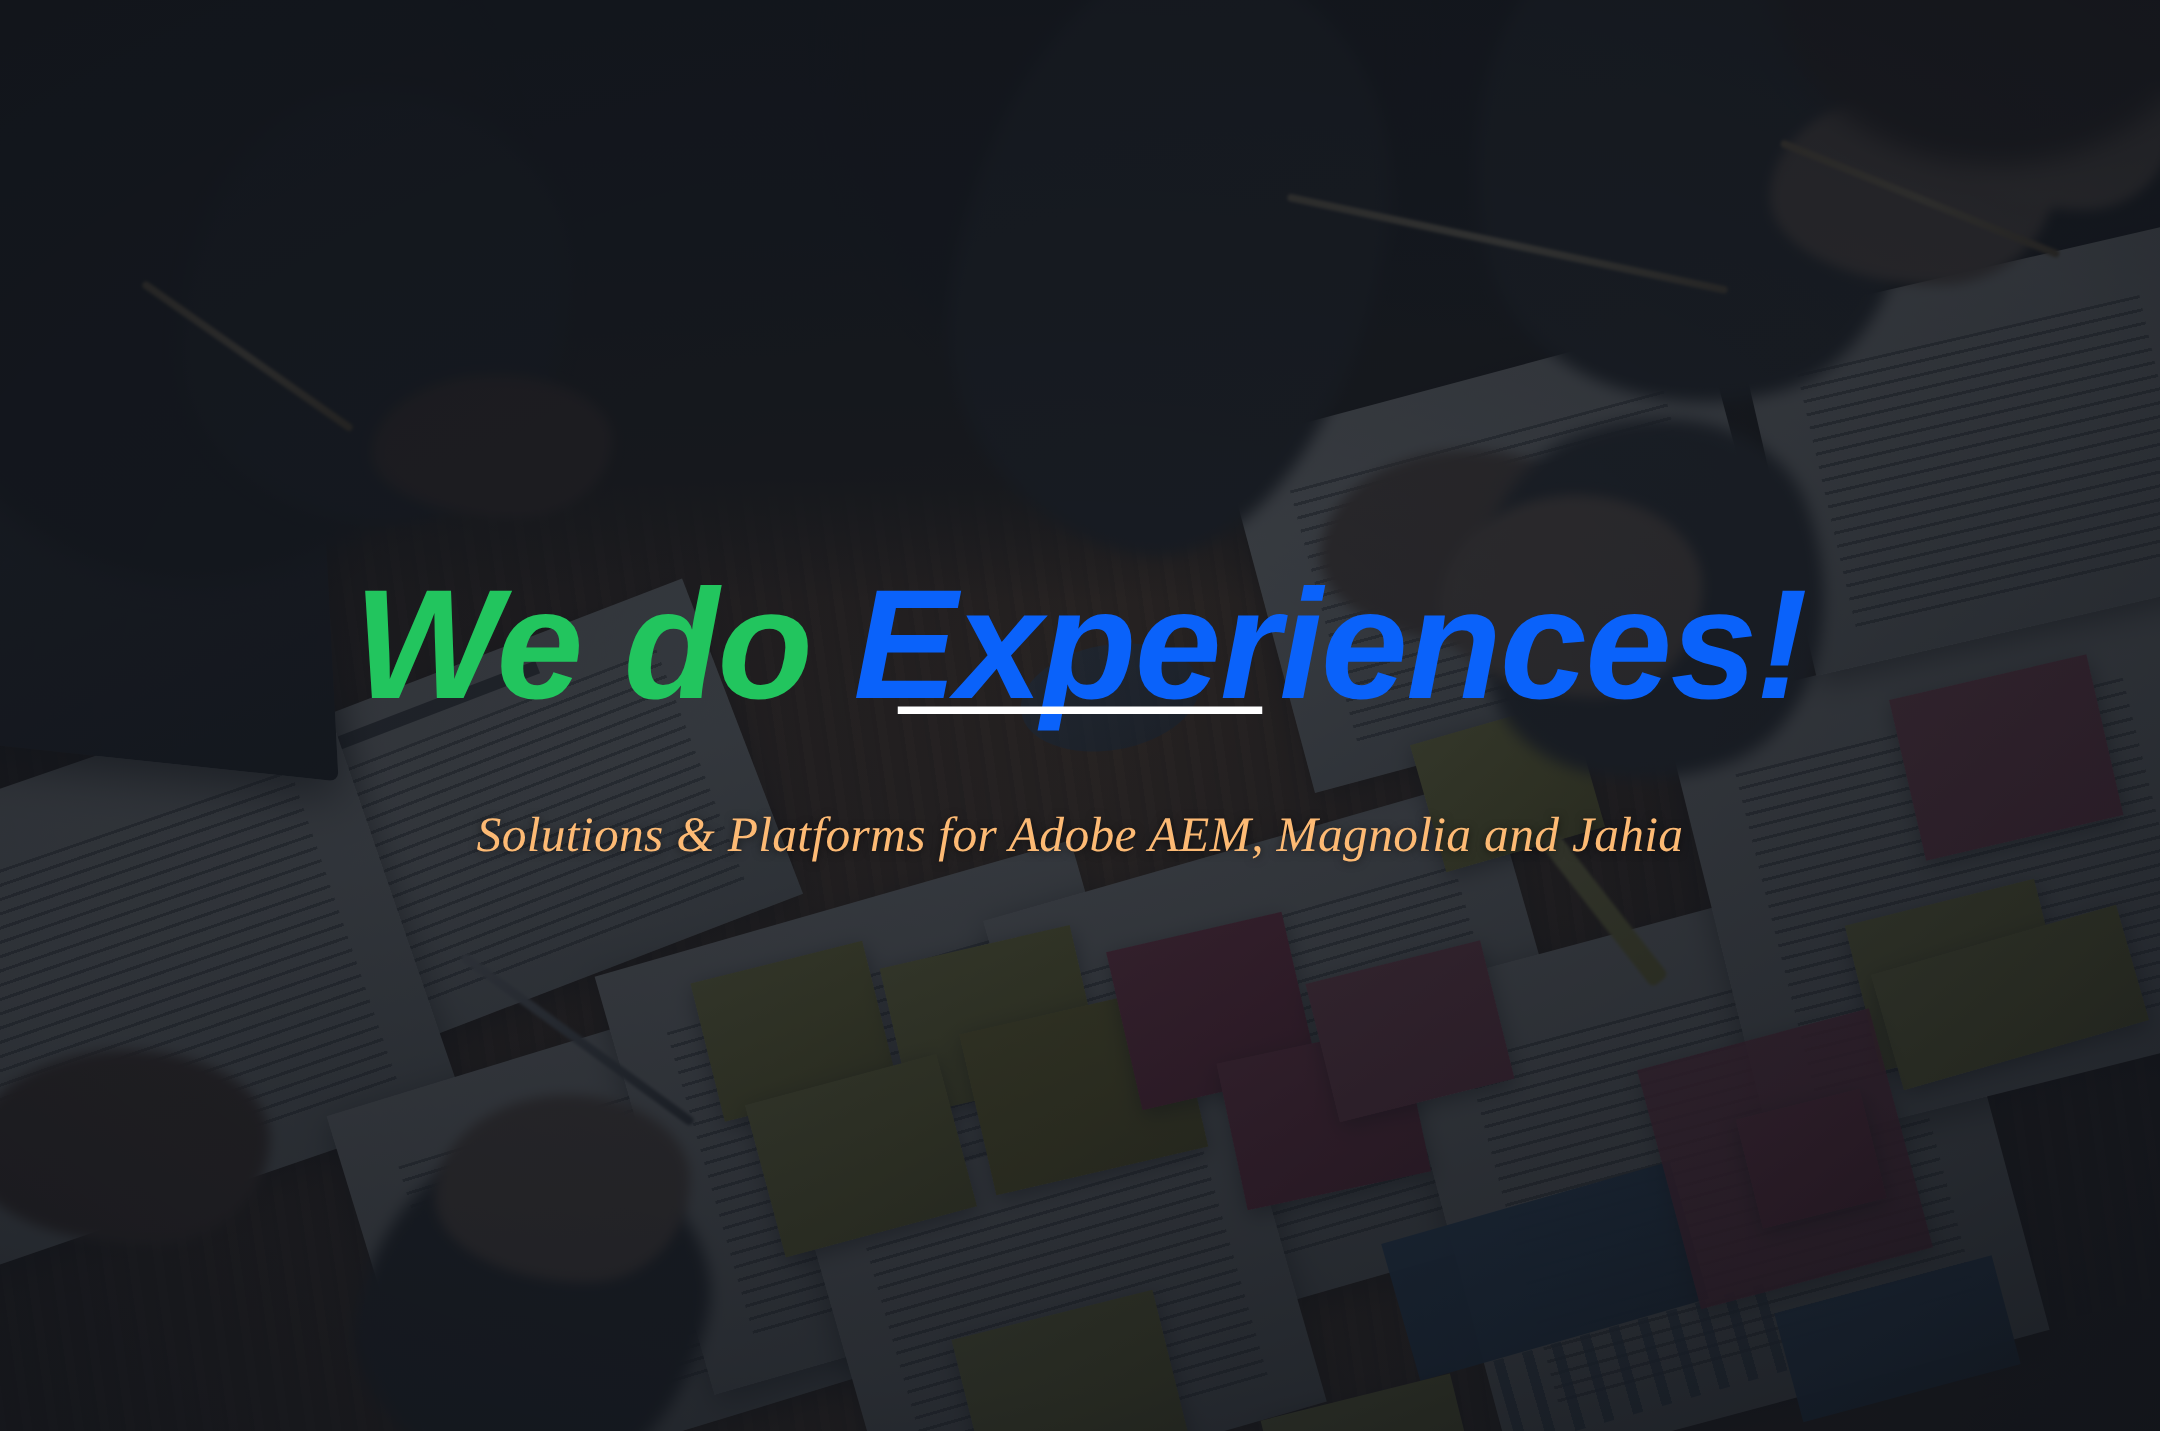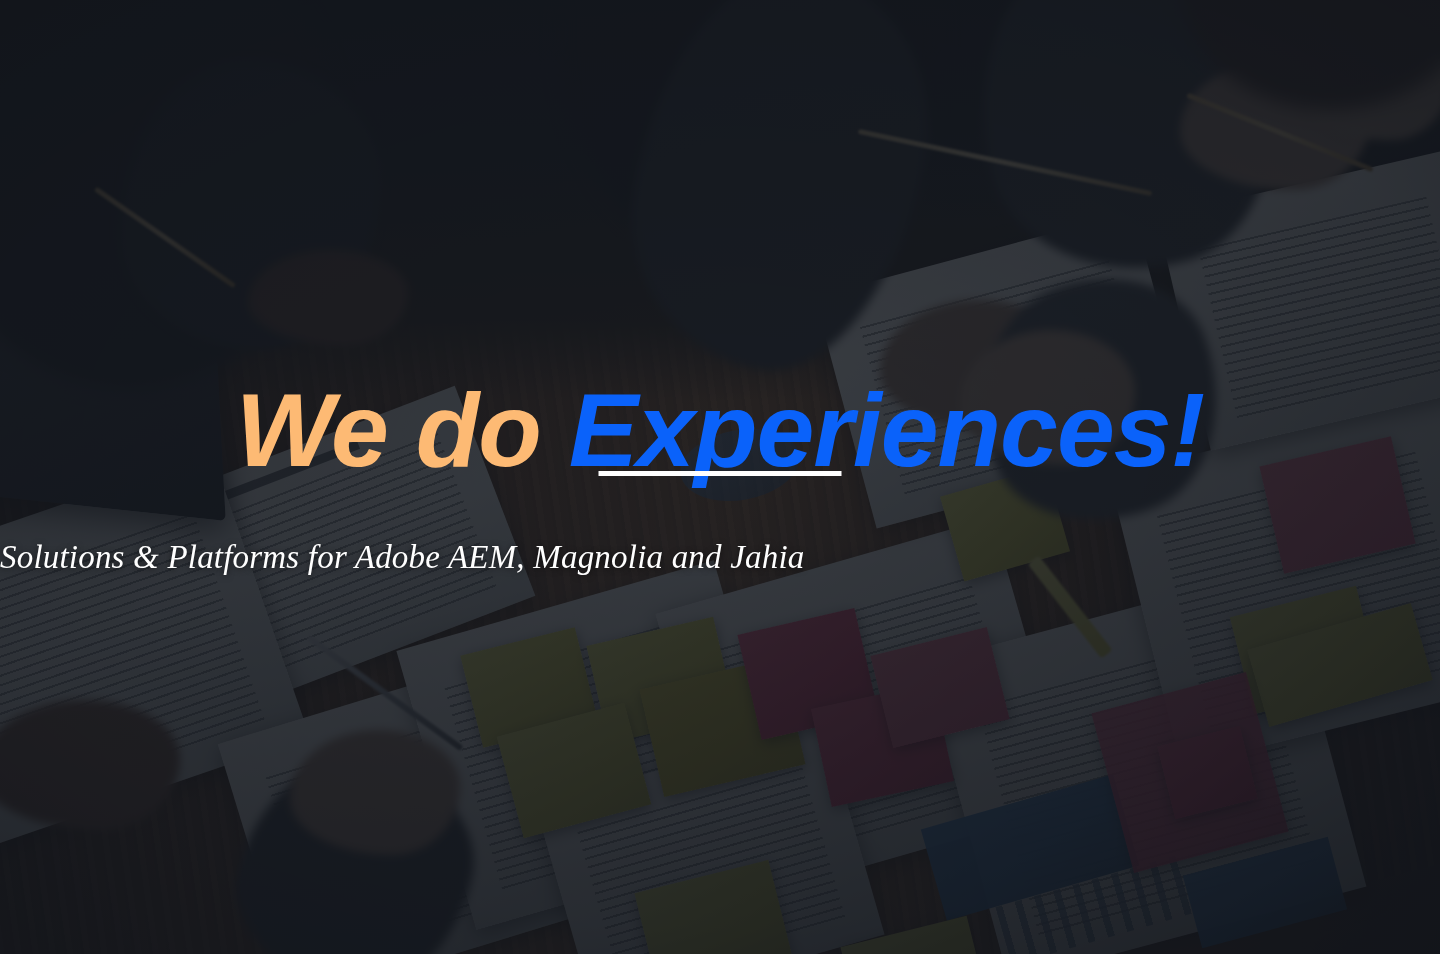--- a/index.html
+++ b/index.html
@@ -209,21 +209,21 @@
     text-align: center;
     font-size: 104px;
     line-height: 1.05;
     font-weight: 700;
     font-style: italic;
     letter-spacing: -1px;
     white-space: nowrap;
     font-family: "Liberation Sans", sans-serif;
   }
   .headline .w1 {
-    color: #fdba74;
+    color: #22c55e;
     font-style: italic;
   }
   .headline .w2 {
     color: #0a62fa;
   }
 
   .divider {
     position: absolute;
     left: 50%;
     transform: translateX(-50%);
@@ -231,21 +231,22 @@
     width: 243px;
     height: 5px;
     background: #ffffff;
   }
 
   .subtitle {
     position: absolute;
     left: 0;
     right: 0;
     top: 534px;
-    color: #ffffff;
+    text-align: center;
+    color: #fdba74;
     font-family: "Liberation Serif", serif;
     font-style: italic;
     font-size: 33px;
     line-height: 47px;
     letter-spacing: 0.2px;
     text-shadow: 0 1px 6px rgba(0,0,0,0.55);
   }
   .subtitle .line { display: block; white-space: nowrap; }
 </style>
 </head>

